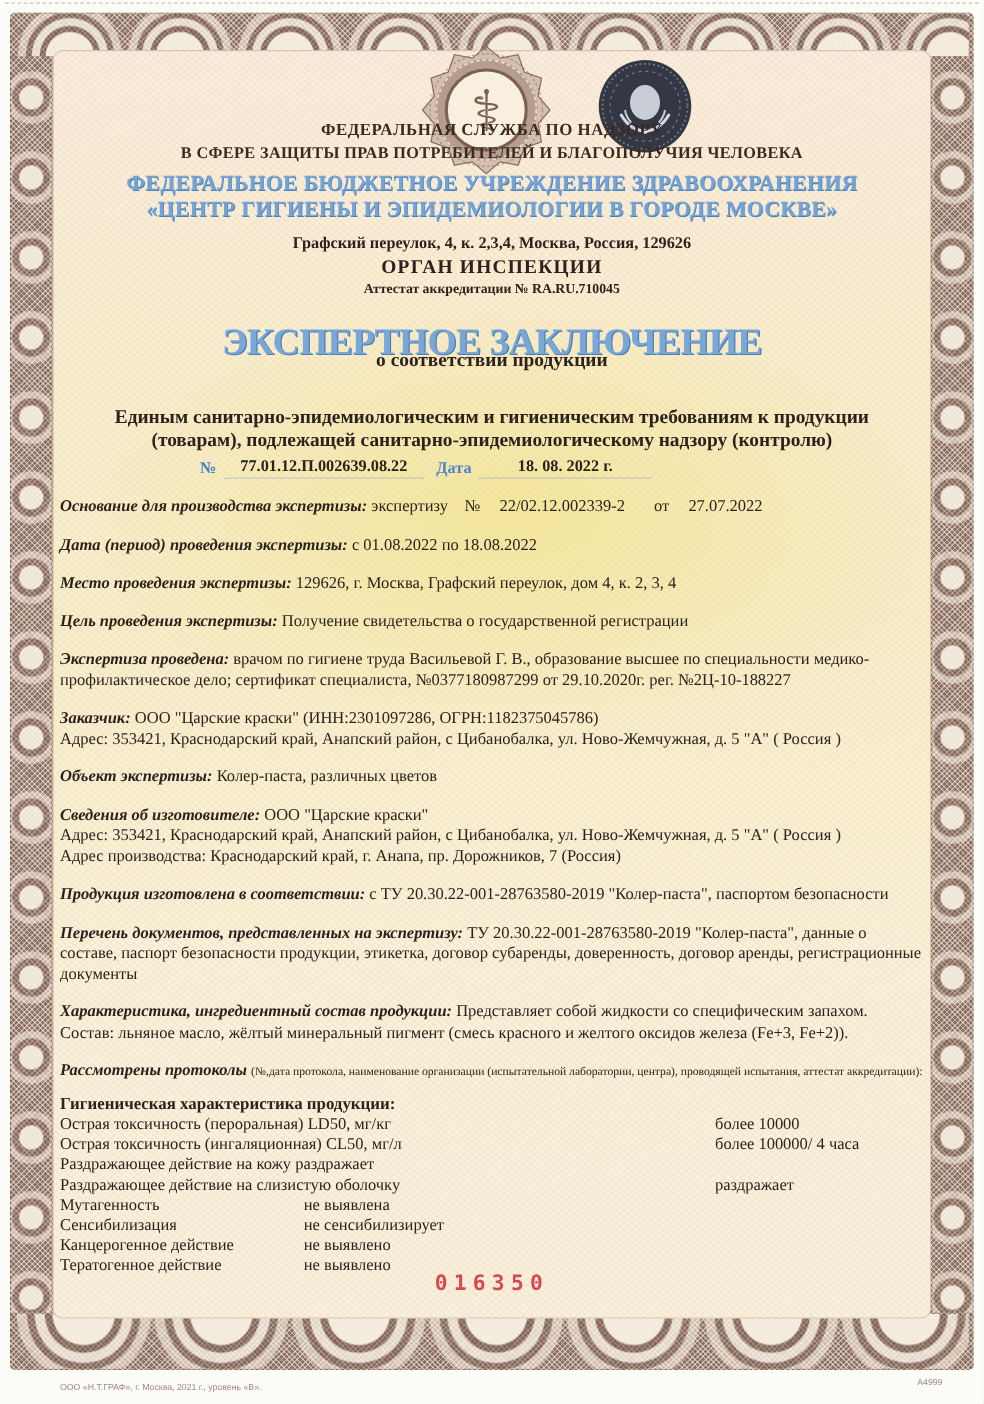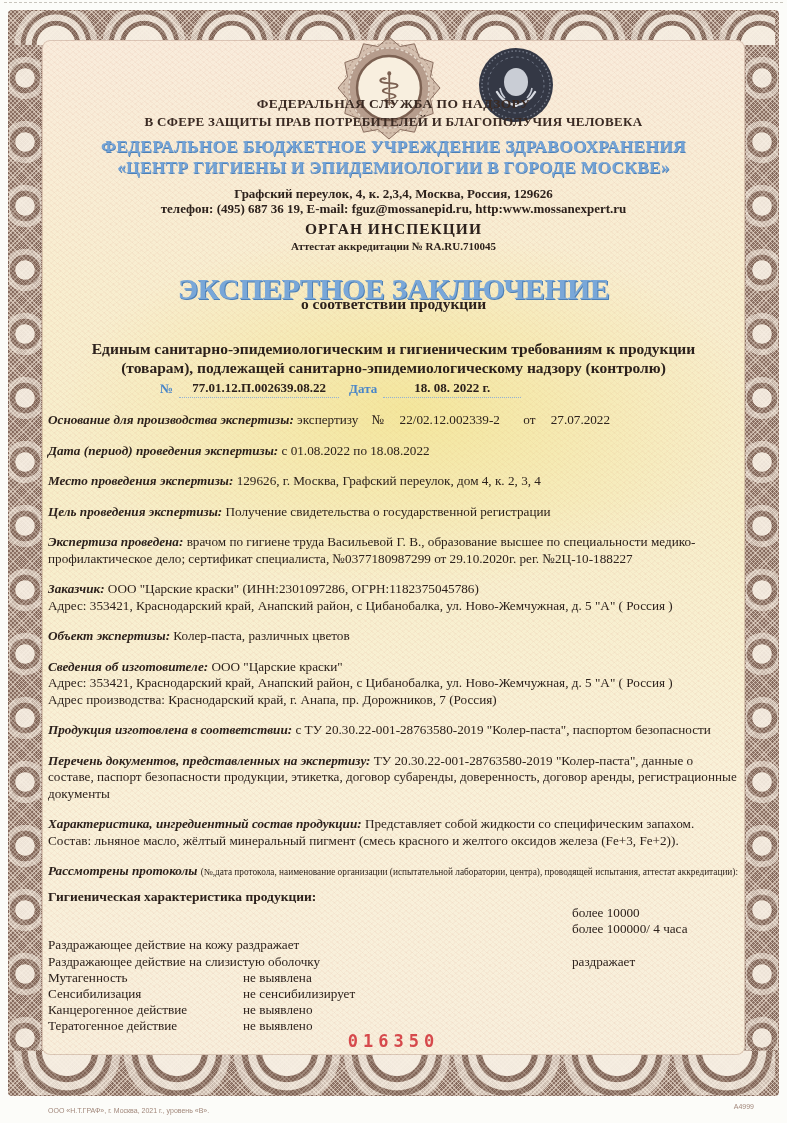--- a/index.html
+++ b/index.html
@@ -151,21 +151,20 @@
     </div>
 
     <div class="content">
 
       <div class="head">
         <div class="h-agency1">ФЕДЕРАЛЬНАЯ СЛУЖБА ПО НАДЗОРУ</div>
         <div class="h-agency2">В СФЕРЕ ЗАЩИТЫ ПРАВ ПОТРЕБИТЕЛЕЙ И БЛАГОПОЛУЧИЯ ЧЕЛОВЕКА</div>
         <div class="h-inst blue-engraved">ФЕДЕРАЛЬНОЕ БЮДЖЕТНОЕ УЧРЕЖДЕНИЕ ЗДРАВООХРАНЕНИЯ</div>
         <div class="h-inst blue-engraved" style="margin-top:0">«ЦЕНТР ГИГИЕНЫ И ЭПИДЕМИОЛОГИИ В ГОРОДЕ МОСКВЕ»</div>
         <div class="h-addr">Графский переулок, 4, к. 2,3,4, Москва, Россия, 129626</div>
-        <div class="h-contacts">телефон: (495) 687 36 19, E-mail: fguz@mossanepid.ru, http:www.mossanexpert.ru</div>
         <div class="h-org">ОРГАН ИНСПЕКЦИИ</div>
         <div class="h-accr">Аттестат аккредитации № RA.RU.710045</div>
       </div>
 
       <div class="title">ЭКСПЕРТНОЕ ЗАКЛЮЧЕНИЕ</div>
       <div class="subtitle">о  соответствии продукции</div>
       <div class="req first">Единым санитарно-эпидемиологическим и гигиеническим требованиям к продукции</div>
       <div class="req">(товарам), подлежащей санитарно-эпидемиологическому надзору (контролю)</div>
 
       <div class="reg-row">
@@ -241,23 +240,25 @@
         </p>
 
         <p>
           <b>Рассмотрены протоколы</b>
           <span class="small-note">(№,дата протокола, наименование организации (испытательной лаборатории, центра), проводящей испытания, аттестат аккредитации):</span>
         </p>
 
         <div class="hyg-head">Гигиеническая характеристика продукции:</div>
 
         <div class="hyg-row">
+          <span>Острая токсичность (пероральная) LD50, мг/кг</span>
           <span class="val-right">более 10000</span>
         </div>
         <div class="hyg-row">
+          <span>Острая токсичность (ингаляционная) CL50, мг/л</span>
           <span class="val-right">более 100000/ 4 часа</span>
         </div>
         <div class="hyg-row">
           <span>Раздражающее действие на кожу раздражает</span>
         </div>
         <div class="hyg-row">
           <span>Раздражающее действие на слизистую оболочку</span>
           <span class="val-right">раздражает</span>
         </div>
         <div class="hyg-row">

